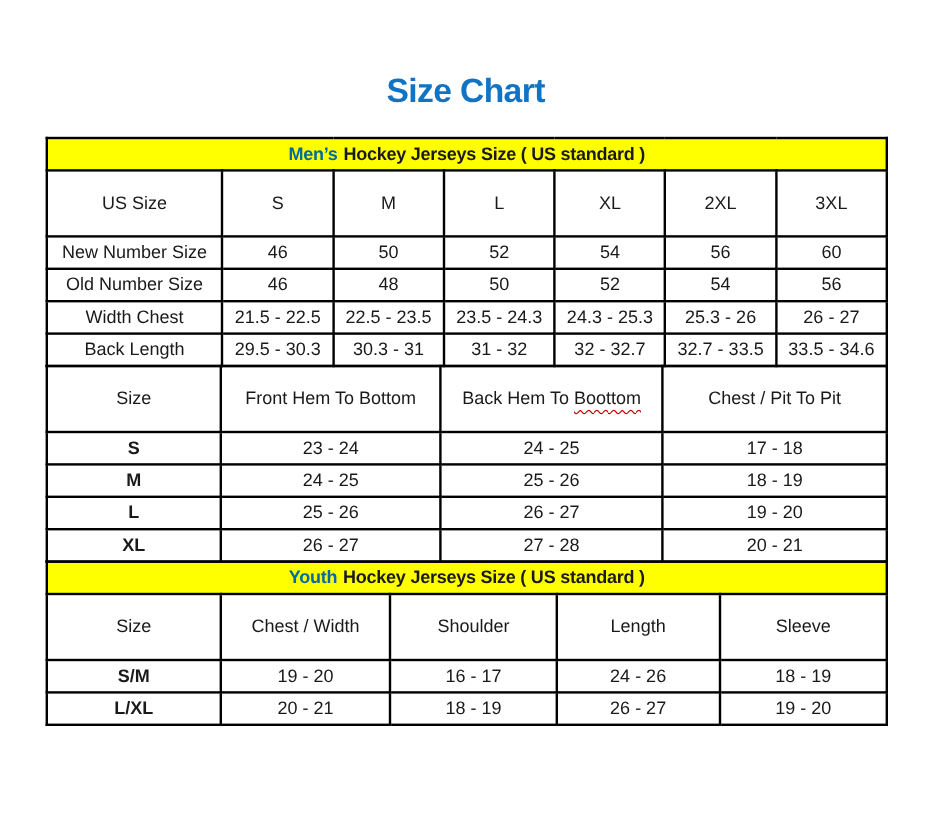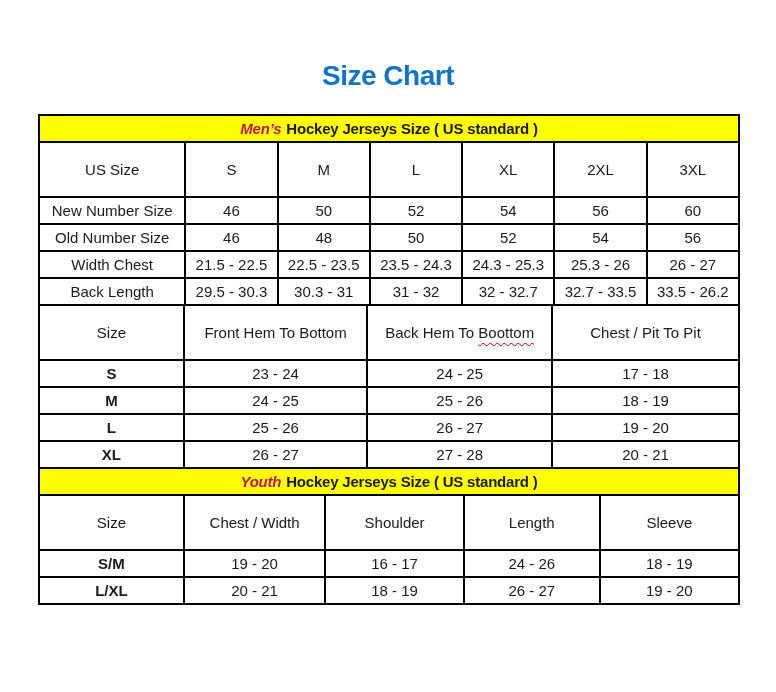--- a/index.html
+++ b/index.html
@@ -48,23 +48,22 @@
     white-space: nowrap;
   }
   td.band {
     background: #FFFF00;
     font-weight: bold;
     font-size: 17px;
     padding: 7px 2px;
     letter-spacing: -0.2px;
   }
   .band .hl {
-    color: #be185d;
+    color: #0369a1;
     margin-right: 0.32em;
-    font-style: italic;
   }
   tr.head-row th {
     font-weight: normal;
     padding: 18px 2px;
   }
   td.rlabel { font-weight: normal; }
   td.rlabel-bold { font-weight: bold; }
   .misspell {
     text-decoration-line: underline;
     text-decoration-style: wavy;
@@ -144,21 +143,21 @@
         <td>25.3 - 26</td>
         <td>26 - 27</td>
       </tr>
       <tr>
         <td class="rlabel">Back Length</td>
         <td>29.5 - 30.3</td>
         <td>30.3 - 31</td>
         <td>31 - 32</td>
         <td>32 - 32.7</td>
         <td>32.7 - 33.5</td>
-        <td>33.5 - 26.2</td>
+        <td>33.5 - 34.6</td>
       </tr>
     </tbody>
       </table>
 
     <table class="size-table">
       <colgroup>
         <col class="w-c0">
           <col class="w-c1">
           <col class="w-c2">
           <col class="w-c3">

